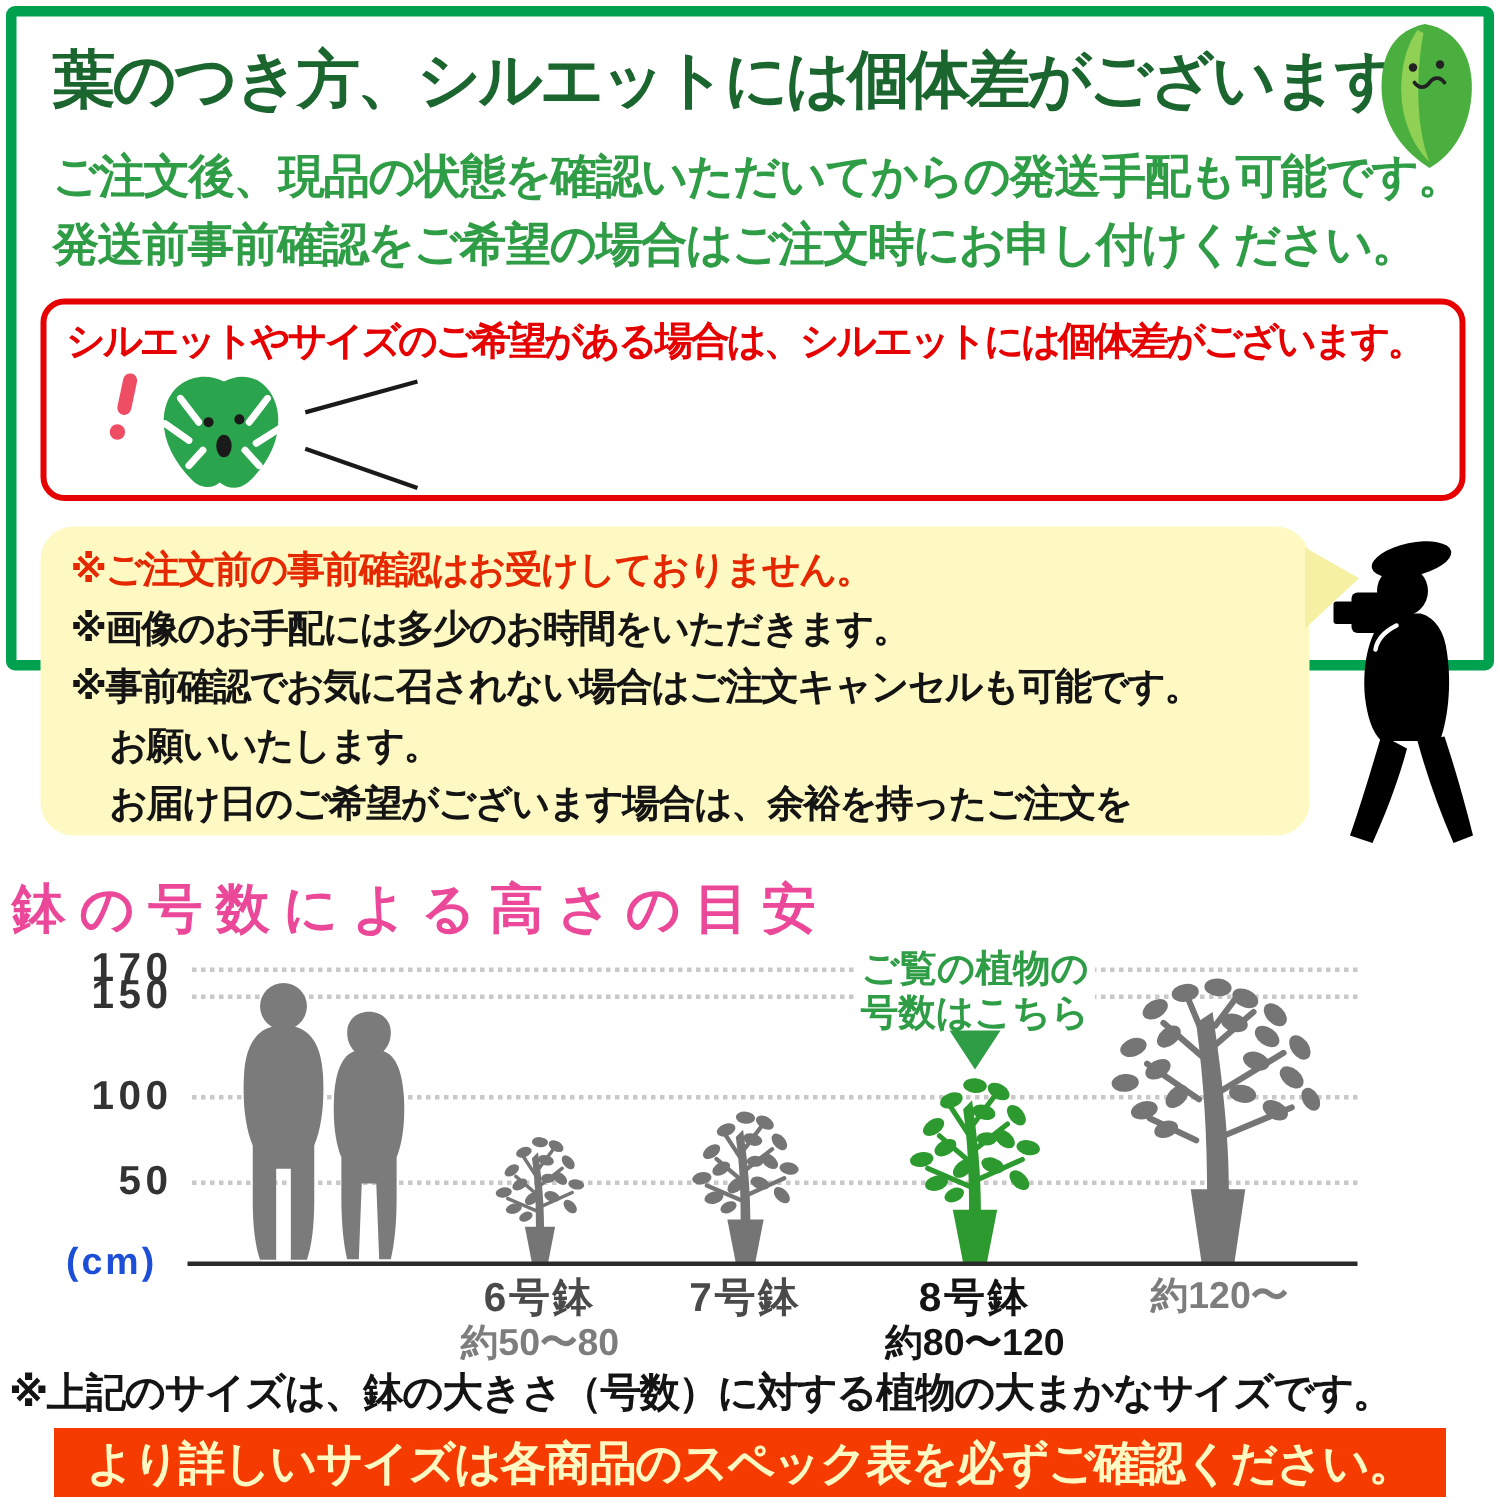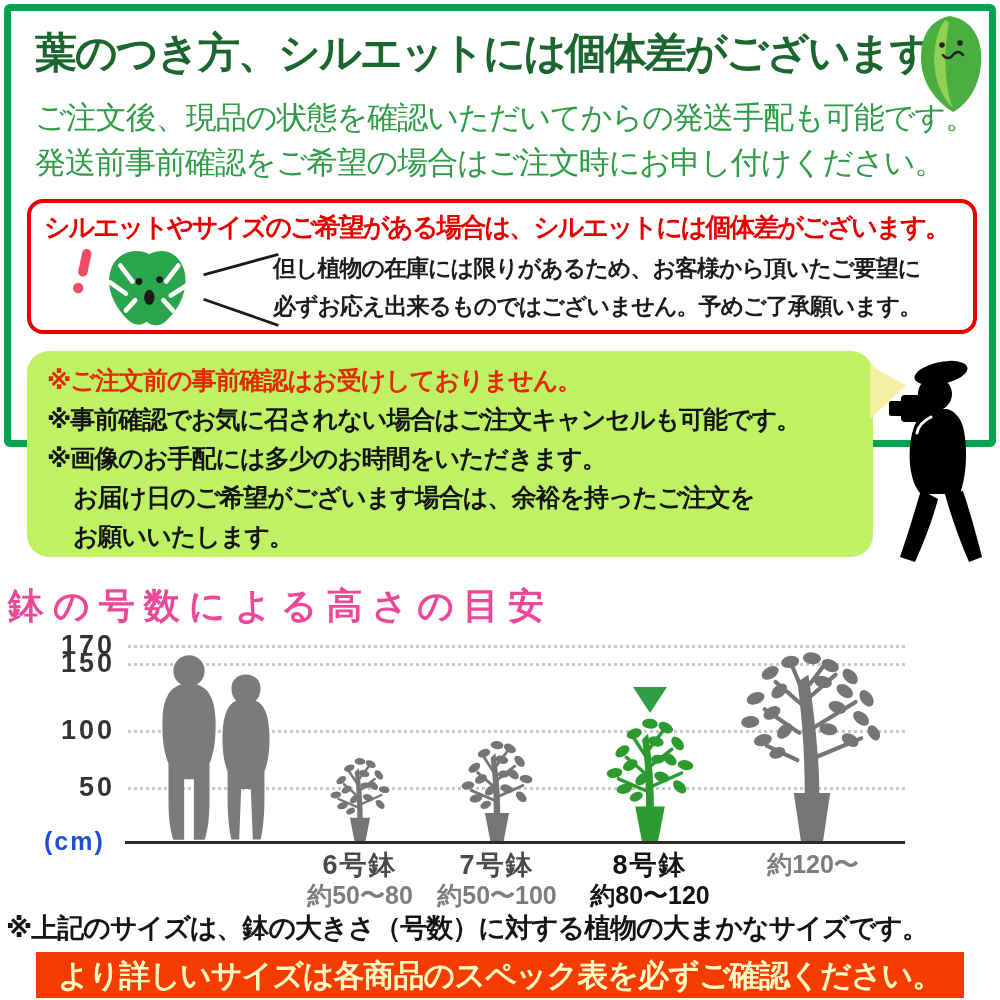--- a/index.html
+++ b/index.html
@@ -6,35 +6,35 @@
   html,body { width:1000px; height:1000px; background:#fff;
     font-family:"Liberation Sans","DejaVu Sans",sans-serif; }
   body { position:relative; overflow:hidden; }
 
   
   .main-box { position:absolute; left:4px; top:4px; width:992px; height:443px;
     border:7px solid #00a14e; border-radius:6px; background:#fff; }
   .page-title { position:absolute; left:24px; top:14px; font-size:42px; font-weight:900;
     color:#1a662e; letter-spacing:-2px; white-space:nowrap; }
   .leaf-mascot { position:absolute; right:4px; top:2px; width:70px; height:102px; }
-  .subtitle { position:absolute; left:24px; top:84px; font-size:31px; font-weight:400;
+  .subtitle { position:absolute; left:24px; top:84px; font-size:31px; font-weight:700;
     color:#2f9c46; line-height:45px; white-space:nowrap; letter-spacing:-1px; }
 
   
   .request-box { position:absolute; left:16px; top:188px; width:950px; height:135px;
     border:4px solid #e60000; border-radius:16px; background:#fff; }
   .request-headline { padding:7px 0 0 13px; font-size:26px; font-weight:800;
     color:#e60000; letter-spacing:-2px; white-space:nowrap; }
   .monstera-cluster { position:absolute; left:18px; top:42px; width:238px; height:86px; }
   .request-note { position:absolute; left:242px; top:46px; font-size:23px; font-weight:700;
     color:#1c1c1c; line-height:38px; white-space:nowrap; letter-spacing:-1px; }
 
   
   .bubble { position:absolute; left:16px; top:340px; width:846px; height:206px;
-    background:#bef264; border-radius:22px; padding:10px 0 0 20px; }
+    background:#fef9c3; border-radius:22px; padding:10px 0 0 20px; }
   .bubble-tail { position:absolute; right:-33px; top:14px; width:36px; height:54px;
     background:#f6f0a2; clip-path:polygon(0 0,100% 38%,0 100%); }
   .b-line { font-size:25px; font-weight:800; color:#141414; line-height:39px;
     white-space:nowrap; letter-spacing:-1px; }
   .b-line.red { color:#e62800; }
   .b-line.indent { padding-left:26px; }
   .photographer { position:absolute; right:2px; top:346px; width:112px; height:212px; }
 
   
   .chart-title { position:absolute; left:8px; top:582px; font-size:36px; font-weight:900;
@@ -202,33 +202,29 @@
         </g>
         <circle cx="44" cy="37" r="3.6" fill="#1a1a1a"></circle>
         <circle cx="66" cy="35" r="3.6" fill="#1a1a1a"></circle>
         <ellipse cx="55" cy="54" rx="5.5" ry="8" fill="#1a1a1a"></ellipse>
       </g>
       <g stroke="#1a1a1a" stroke-width="3" fill="none">
         <path d="M158,32 L238,10"></path>
           <path d="M158,58 L238,86"></path>
       </g>
     </svg>
-    <div class="request-note">
-      <div>但し植物の在庫には限りがあるため、お客様から頂いたご要望に</div>
-      <div>必ずお応え出来るものではございません。予めご了承願います。</div>
-    </div>
   </div>
 
   <div class="bubble">
     <div class="bubble-tail"></div>
     <div class="b-line red">※ご注文前の事前確認はお受けしておりません。</div>
+    <div class="b-line">※画像のお手配には多少のお時間をいただきます。</div>
     <div class="b-line">※事前確認でお気に召されない場合はご注文キャンセルも可能です。</div>
-    <div class="b-line">※画像のお手配には多少のお時間をいただきます。</div>
+    <div class="b-line indent">お願いいたします。</div>
     <div class="b-line indent">お届け日のご希望がございます場合は、余裕を持ったご注文を</div>
-    <div class="b-line indent">お願いいたします。</div>
   </div>
 
   <svg class="photographer" viewBox="0 0 112 212">
     <g fill="#000">
       <ellipse cx="66" cy="16" rx="27" ry="11" transform="rotate(-12 66 16)"></ellipse>
       <circle cx="60" cy="37" r="17"></circle>
       <rect x="26" y="38" width="37" height="27" rx="4"></rect>
       <rect x="14" y="44" width="15" height="15" rx="2"></rect>
       <path d="M58,58 C47,62 40,68 38,76 L54,86 C60,78 67,70 71,63 Z"></path>
       <path d="M50,52 C38,64 33,84 35,108 C37,124 41,132 46,137 L85,137 C91,120 93,96 89,74 C87,62 80,54 72,52 Z"></path>
@@ -266,31 +262,34 @@
   <svg class="tree tree-gray t7" preserveAspectRatio="none">
       <use href="#sym-tree"></use>
     </svg>
   <svg class="tree tree-green t8" preserveAspectRatio="none">
       <use href="#sym-tree"></use>
     </svg>
   <svg class="tree tree-gray t10" preserveAspectRatio="none">
       <use href="#sym-bigtree"></use>
     </svg>
 
+  <div class="callout">
+    <div>ご覧の植物の</div>
+    <div>号数はこちら</div>
+  </div>
   <div class="callout-arrow"></div>
 
   <div class="baseline"></div>
 
   <div class="pot-label pl6">
     <div class="pot-name">6号鉢</div>
     <div class="pot-range">約50〜80</div>
   </div>
   <div class="pot-label pl7">
     <div class="pot-name">7号鉢</div>
-    <div class="pot-range">約50〜100</div>
   </div>
   <div class="pot-label pl8">
     <div class="pot-name">8号鉢</div>
     <div class="pot-range">約80〜120</div>
   </div>
   <div class="pot-label pl10">
     <div class="pot-range">約120〜</div>
   </div>
 </div>
 

